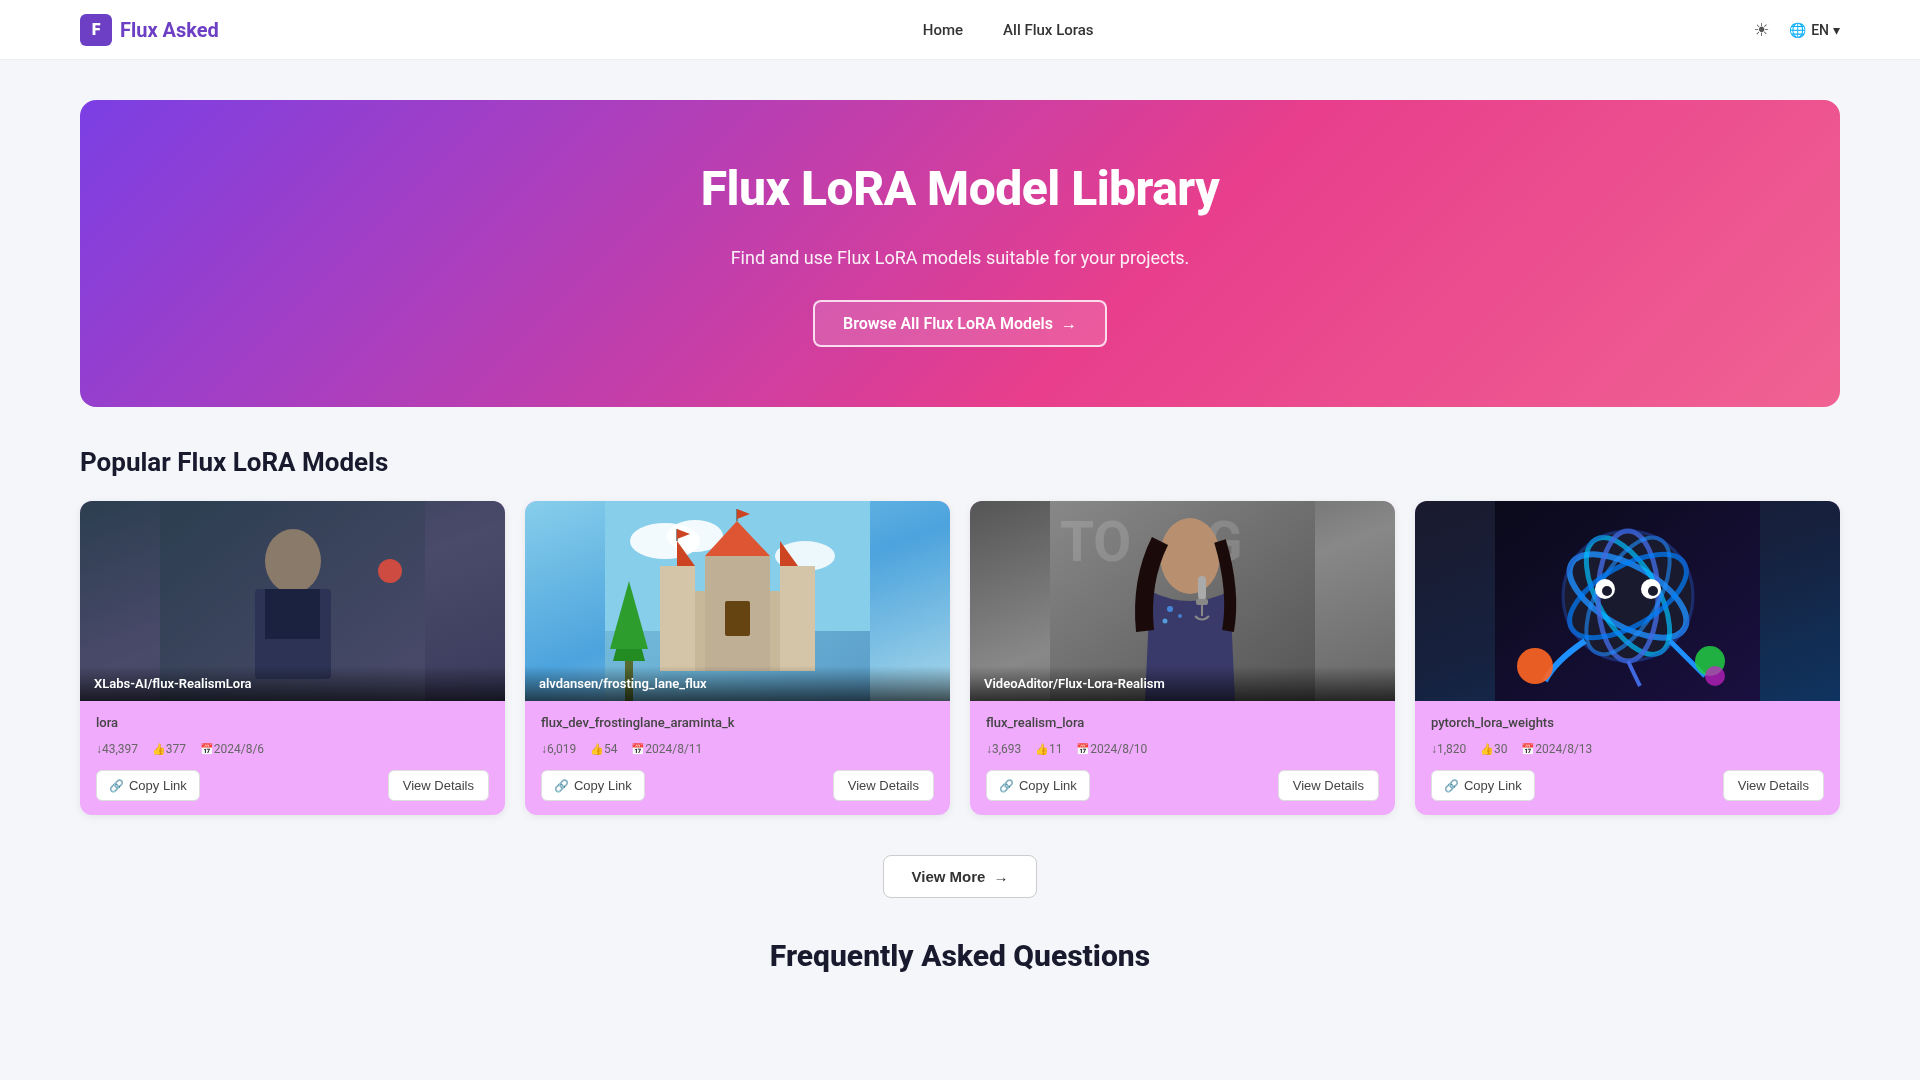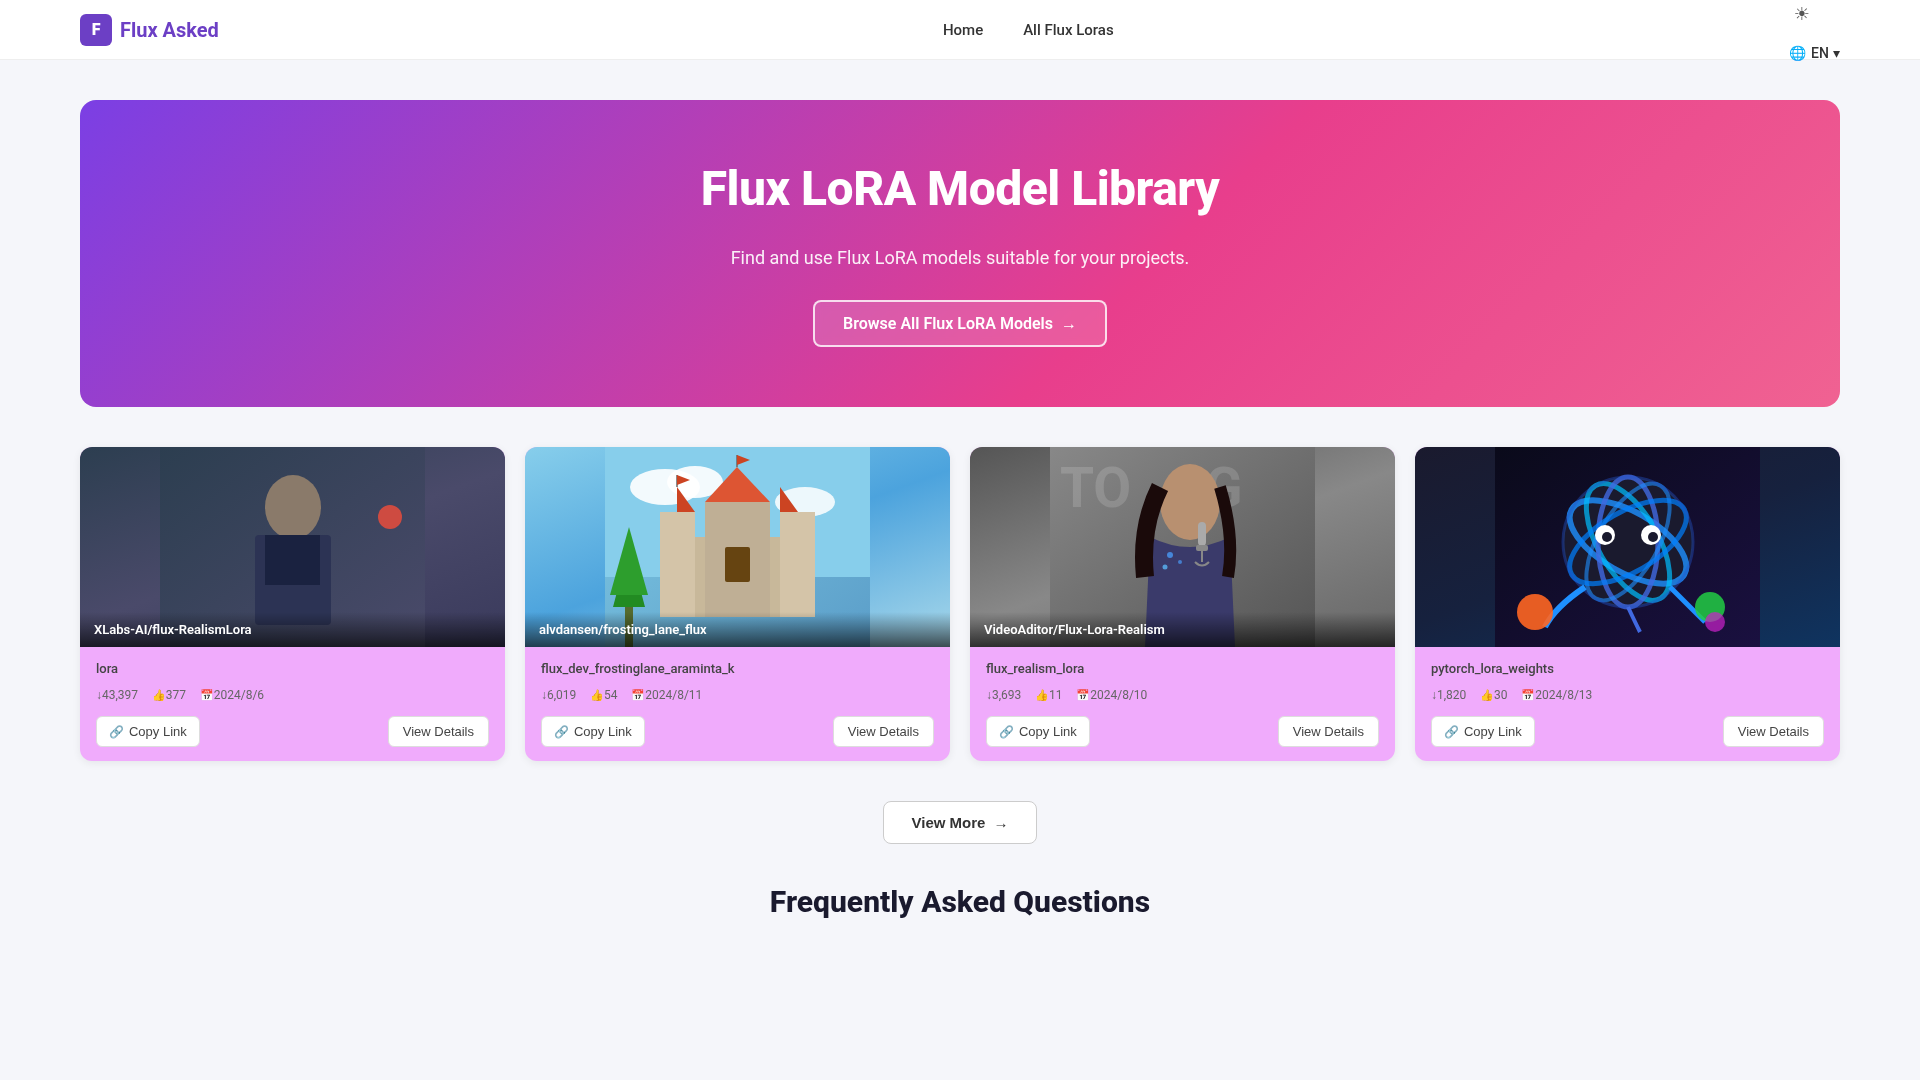--- a/index.html
+++ b/index.html
@@ -43,23 +43,22 @@
       margin-left: 48px;
     }
     .nav-links a {
       text-decoration: none;
       color: #333;
       font-size: 15px;
       font-weight: 500;
     }
     .nav-right {
       display: flex;
-      align-items: flex-start;
+      align-items: center;
       gap: 16px;
-      flex-direction: column;
     }
     .theme-toggle {
       background: none;
       border: none;
       cursor: pointer;
       font-size: 18px;
       color: #555;
       padding: 4px;
     }
     .lang-selector {
@@ -286,20 +285,21 @@
 <section class="hero">
   <h1 class="hero-title">Flux LoRA Model Library</h1>
   <p class="hero-subtitle">Find and use Flux LoRA models suitable for your projects.</p>
   <a href="#" class="hero-btn">
     <span>Browse All Flux LoRA Models</span>
     <span class="icon-arrow"></span>
   </a>
 </section>
 
 <section class="section">
+  <h2 class="section-title">Popular Flux LoRA Models</h2>
 
   <div class="cards-grid">
 
     <div class="card">
       <div class="card-image-wrap">
         <div class="card-image card-img-1" style="position:relative;">
 
           <svg width="100%" height="100%" viewBox="0 0 265 200" xmlns="http://www.w3.org/2000/svg" style="position:absolute;top:0;left:0;">
             <defs>
               <linearGradient id="bg1" x1="0%" y1="0%" x2="100%" y2="100%">

